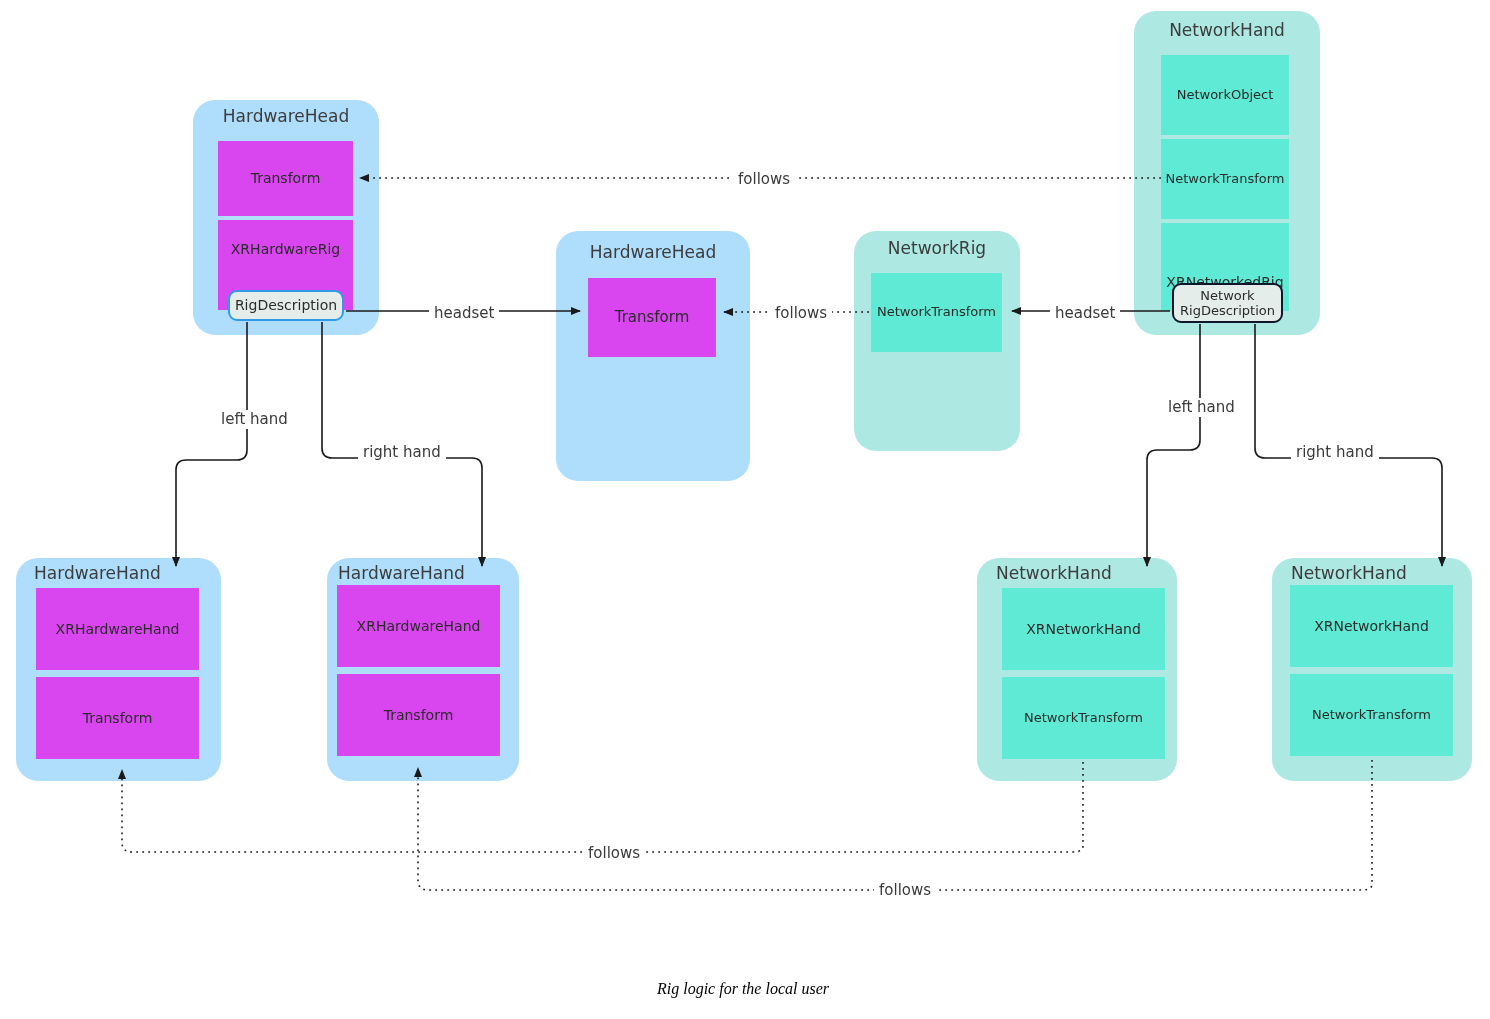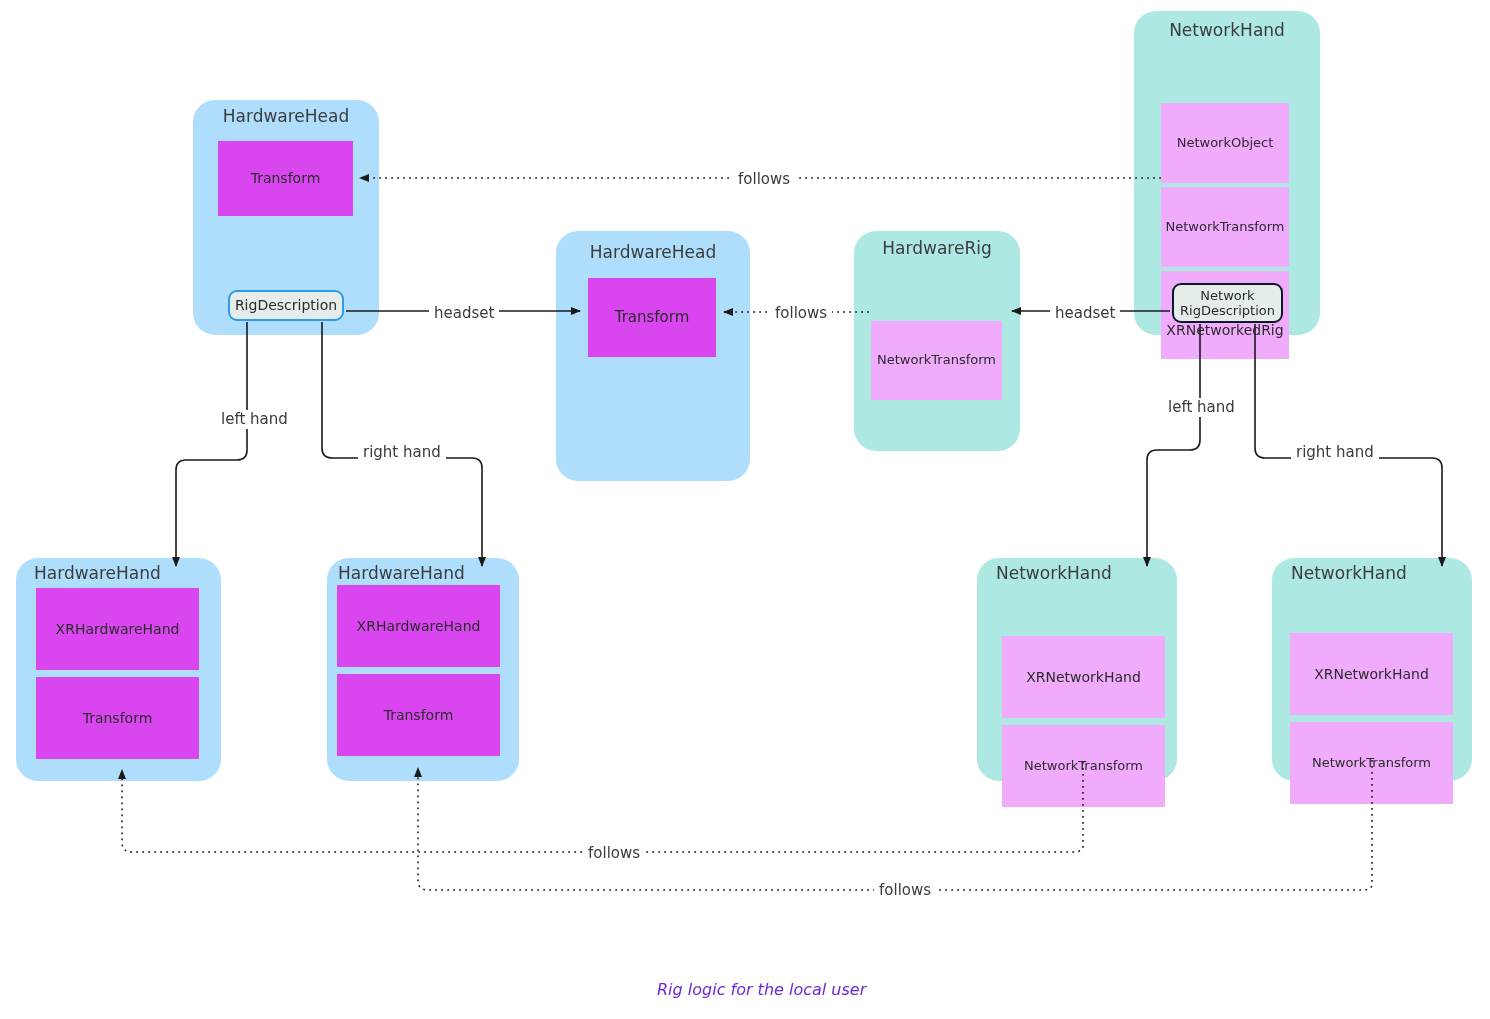--- a/index.html
+++ b/index.html
@@ -51,21 +51,21 @@
     position: absolute;
     box-sizing: border-box;
     display: flex;
     align-items: center;
     justify-content: center;
     text-align: center;
     color: #2b2b2b;
     z-index: 3;
   }
   .cell.hw { background: #d946ef; }
-  .cell.net { background: #f0abfc; margin-top: 48px; }
+  .cell.net { background: #5eead4; }
   .cell .lbl { display: block; line-height: 1.15; }
   .desc {
     position: absolute;
     box-sizing: border-box;
     border-radius: 9px;
     background: #E4EDE9;
     display: flex;
     align-items: center;
     justify-content: center;
     text-align: center;
@@ -83,22 +83,23 @@
     font-size: 15px;
     line-height: 1;
     padding: 2px 5px;
     white-space: nowrap;
   }
   .caption {
     position: absolute;
     z-index: 8;
     font-style: italic;
     font-size: 16px;
-    color: #6d28d9;
+    color: #000000;
     white-space: nowrap;
+    font-family: Liberation Serif, serif;
   }
 </style>
 </head>
 <body>
 
 <div id="canvas">
 
   <svg class="edges" viewBox="0 0 1490 1019" xmlns="http://www.w3.org/2000/svg">
     <defs>
       <marker id="arrow" markerWidth="12" markerHeight="12" refX="9" refY="4" orient="auto" markerUnits="userSpaceOnUse">
@@ -156,33 +157,36 @@
       <path d="M1372,760 L1372,884 Q1372,890 1362,890 L428,890 Q418,890 418,880 L418,768" fill="none" stroke="#1a1a1a" stroke-width="1.6" stroke-dasharray="1.8 4.2" marker-end="url(#arrow)"></path>
     </g>
   </svg>
 
   <div class="group hw" style="left:193px;top:100px;width:186px;height:235px;">
     <div class="group-title" style="top:8px;">HardwareHead</div>
   </div>
   <div class="cell hw" style="left:218px;top:141px;width:135px;height:75px;font-size:14px;">
     <span class="lbl">Transform</span>
   </div>
+  <div class="cell hw" style="left:218px;top:220px;width:135px;height:90px;font-size:14px;align-items:flex-start;padding-top:21px;">
+    <span class="lbl">XRHardwareRig</span>
+  </div>
   <div class="desc hw" style="left:228px;top:290px;width:116px;height:31px;font-size:14px;">
     <span class="lbl">RigDescription</span>
   </div>
 
   <div class="group hw" style="left:556px;top:231px;width:194px;height:250px;">
     <div class="group-title" style="top:13px;">HardwareHead</div>
   </div>
   <div class="cell hw" style="left:588px;top:278px;width:128px;height:79px;font-size:15px;">
     <span class="lbl">Transform</span>
   </div>
 
   <div class="group net" style="left:854px;top:231px;width:166px;height:220px;">
-    <div class="group-title" style="top:9px;">HardwareRig</div>
+    <div class="group-title" style="top:9px;">NetworkRig</div>
   </div>
   <div class="cell net" style="left:871px;top:273px;width:131px;height:79px;font-size:13px;">
     <span class="lbl">NetworkTransform</span>
   </div>
 
   <div class="group net" style="left:1134px;top:11px;width:186px;height:324px;">
     <div class="group-title" style="top:11px;">NetworkHand</div>
   </div>
   <div class="cell net" style="left:1161px;top:55px;width:128px;height:80px;font-size:13px;">
     <span class="lbl">NetworkObject</span>

